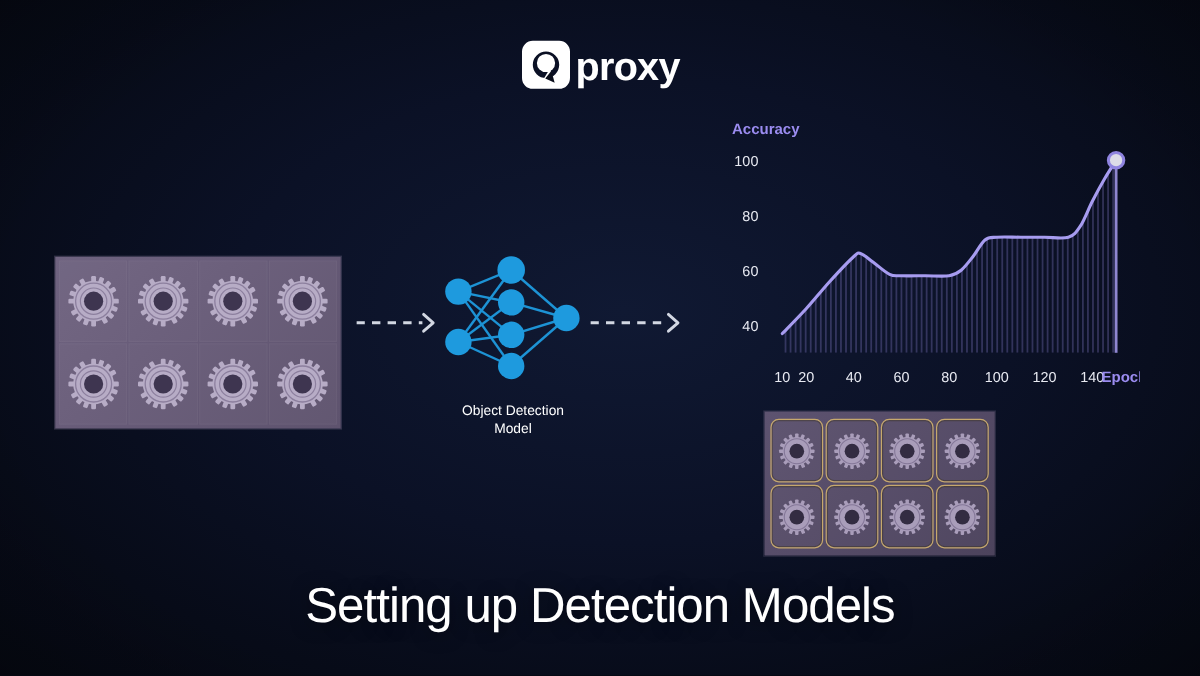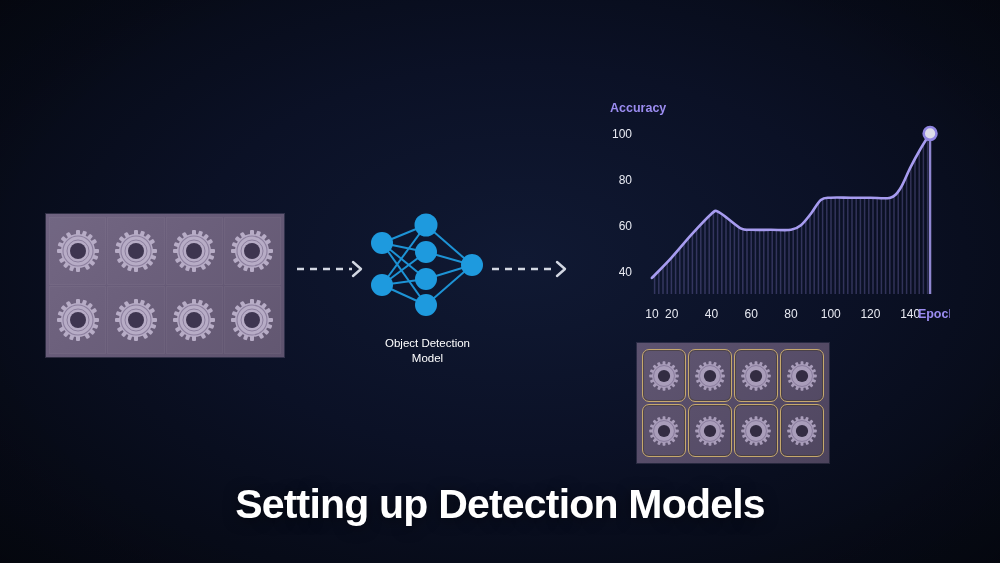--- a/index.html
+++ b/index.html
@@ -138,32 +138,44 @@
   .chart-svg { display: block; }
 
   
   .main-title {
     position: absolute;
     left: 0;
     right: 0;
     top: 481px;
     text-align: center;
     font-size: 41px;
-    font-weight: 700;
+    font-weight: 400;
     letter-spacing: -0.8px;
     color: #ffffff;
     z-index: 5;
     text-shadow: 0 2px 14px rgba(0,0,0,0.5);
   }
 </style>
 </head>
 <body>
 
 <div id="stage">
 
+  <div class="logo-wrap">
+    <span>
+      <svg class="logo-mark" width="42" height="42" viewBox="0 0 42 42" aria-hidden="true">
+        <path d="M10 1 H32 A9 9 0 0 1 41 10 V32 A9 9 0 0 1 32 41 H10 A9 9 0 0 1 1 32 V10 A9 9 0 0 1 10 1 Z
+                 M21 10 A11 11 0 1 0 21 32 A11 11 0 0 0 21 10 Z" fill="#ffffff" fill-rule="evenodd"></path>
+        <circle cx="21" cy="19.5" r="7.6" fill="#ffffff"></circle>
+        <path d="M24.3 24 L28.6 38 L18.8 33.2 Z" fill="#ffffff"></path>
+        <path d="M25.5 26 L28.2 36 L20.4 32.4 Z" fill="#0a0e1c"></path>
+      </svg>
+    </span>
+    <span class="logo-text">proxy</span>
+  </div>
 
   <div class="gear-grid raw">
     <div class="gear-cell">
       <span>
           <svg class="gear-svg" width="50" height="50" viewBox="0 0 100 100">
             <g fill="#b7acc6">
               <circle cx="50" cy="50" r="34"></circle>
               <g>
         <rect x="46" y="8" width="8" height="13" rx="2"></rect>
                 <rect x="46" y="79" width="8" height="13" rx="2"></rect>

